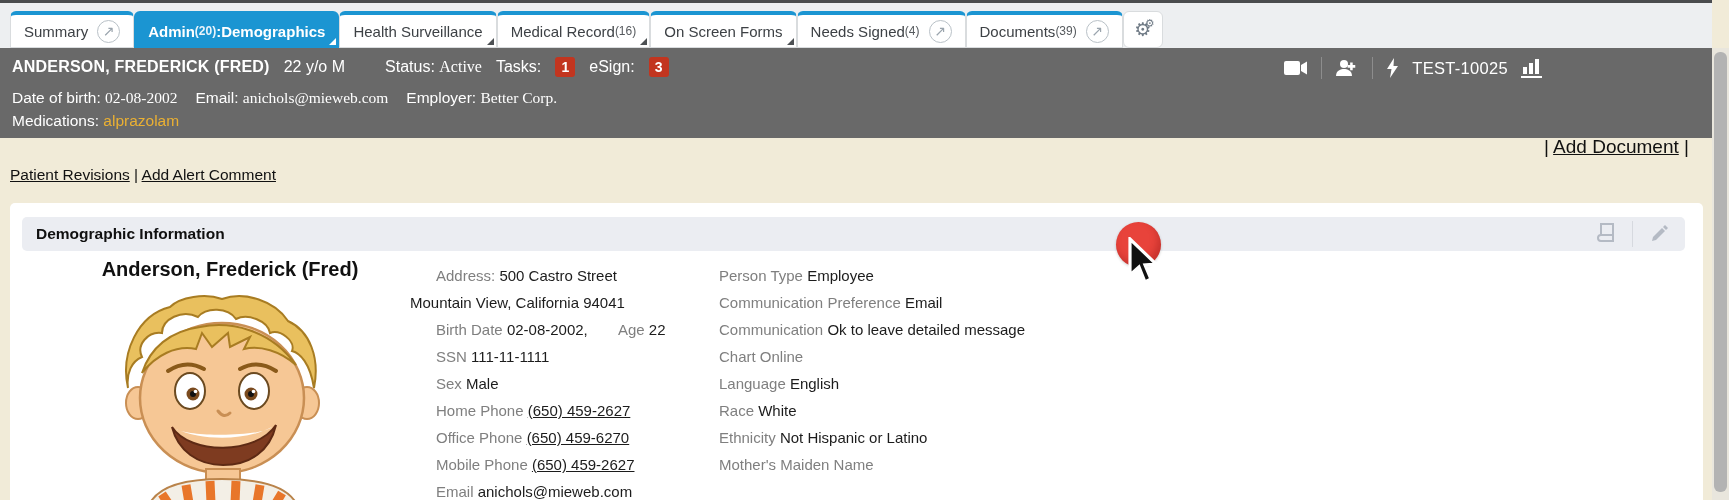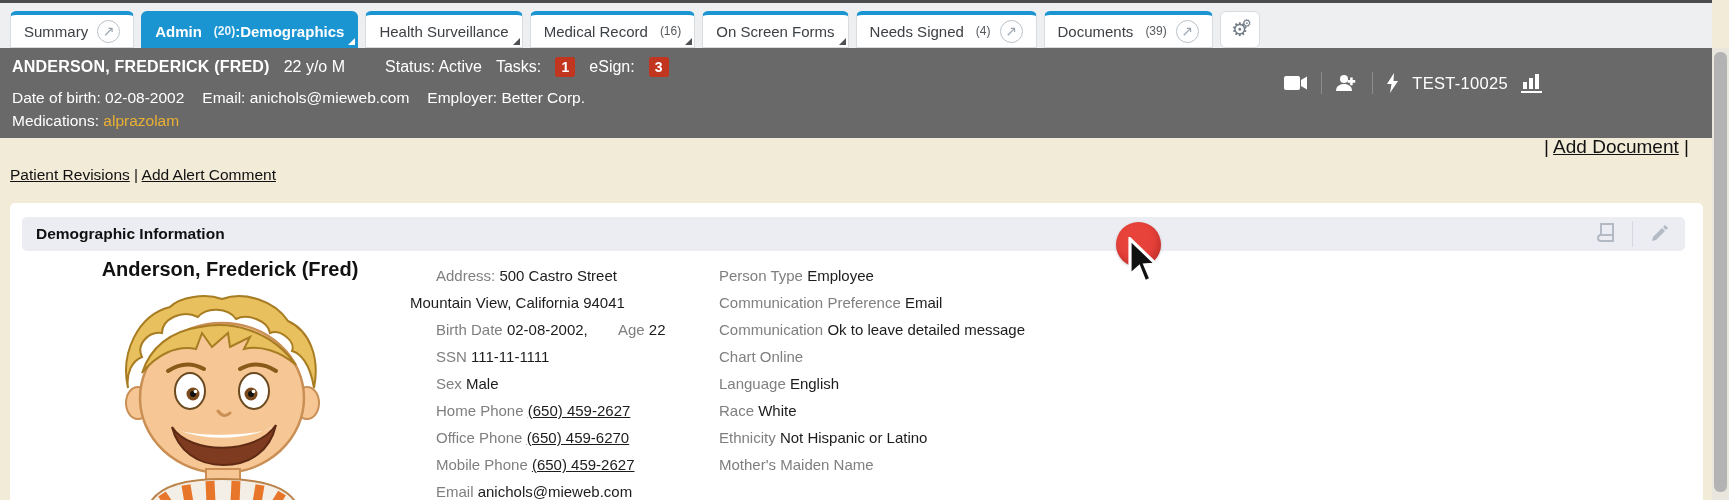--- a/index.html
+++ b/index.html
@@ -7,30 +7,30 @@
   body {
     width:1729px; height:500px; position:relative; overflow:hidden;
     background:#f1ebd8;
     font-family:"Liberation Sans","DejaVu Sans",sans-serif;
     color:#222;
   }
   
   .tabbar {
     position:absolute; top:0; left:0; width:1712px; height:48px;
     background:#edeff1; border-top:3px solid #4a4c4e;
-    display:flex; align-items:flex-end; padding:0 0 0 10px; gap:7px;
+    display:flex; align-items:flex-end; padding:0 0 0 10px; 
   }
   .tab {
     position:relative; height:37px; background:#fff;
     border:1px solid #d9dcde; border-top:4px solid #1b95d2;
     border-radius:6px 6px 0 0;
     display:flex; align-items:center; padding:0 13px;
     font-size:15px; color:#3d4145; cursor:pointer; white-space:nowrap;
   }
-  .tab .count { font-size:12px; margin-left:12px; color:#55595d;text-align:right; }
+  .tab .count { font-size:12px; margin-left:0; color:#55595d;text-align:right; }
   .tab .suffix { font-size:15px; }
   .tab.active { background:#1b95d2; border-color:#1b95d2; color:#fff; font-weight:bold; }
   .tab.active .count { color:#eaf4fb; font-weight:bold; }
   .tab .caret {
     position:absolute; right:2px; bottom:2px; width:0; height:0;
     border-left:7px solid transparent; border-bottom:7px solid #4d5154;
   }
   .tab.active .caret { border-bottom-color:#fff; }
   .popout {
     width:23px; height:23px; border:1px solid #b9c1c7; border-radius:50%;
@@ -52,29 +52,29 @@
   .pb-row1 { position:absolute; top:9px; left:12px; display:flex; align-items:center; gap:14px; font-size:16px; }
   .pb-name { font-weight:bold; letter-spacing:0.2px; }
   .pb-label { color:#ffffff; }
   .badge {
     display:inline-block; min-width:20px; text-align:center;
     background:#c2351f; color:#fff; font-weight:bold; font-size:14px;
     padding:2px 5px; border-radius:3px; cursor:pointer;
   }
   .pb-gap { width:12px; display:inline-block; }
   .pb-right {
-    position:absolute; top:22px; right:169px;
+    position:absolute; top:7px; right:169px;
     display:flex; align-items:center; gap:13px; height:26px;
   }
   .pb-divider { width:1px; height:22px; background:#8d8d8d; }
   .pb-icon { display:flex; align-items:center; cursor:pointer; }
   .pb-chartid { font-size:16.5px; letter-spacing:0.3px; }
   .pb-row2 { position:absolute; top:41px; left:12px; display:flex; gap:18px; font-size:15.5px; }
   .pb-row3 { position:absolute; top:64px; left:12px; font-size:15.5px; }
-  .pb-pair span.v { color:#fff; }
+  .pb-pair span.v { color:#fff;font-family:Liberation Serif, serif; }
   .meds-value { color:#eab033; }
   
   .adddoc-line {
     position:absolute; top:136px; right:40px; font-size:19px; color:#111;
   }
   .adddoc-line a, .revisions-line a { color:#111; text-decoration:underline; cursor:pointer; }
   .revisions-line {
     position:absolute; top:166px; left:10px; font-size:15.5px; color:#111;
   }
   

